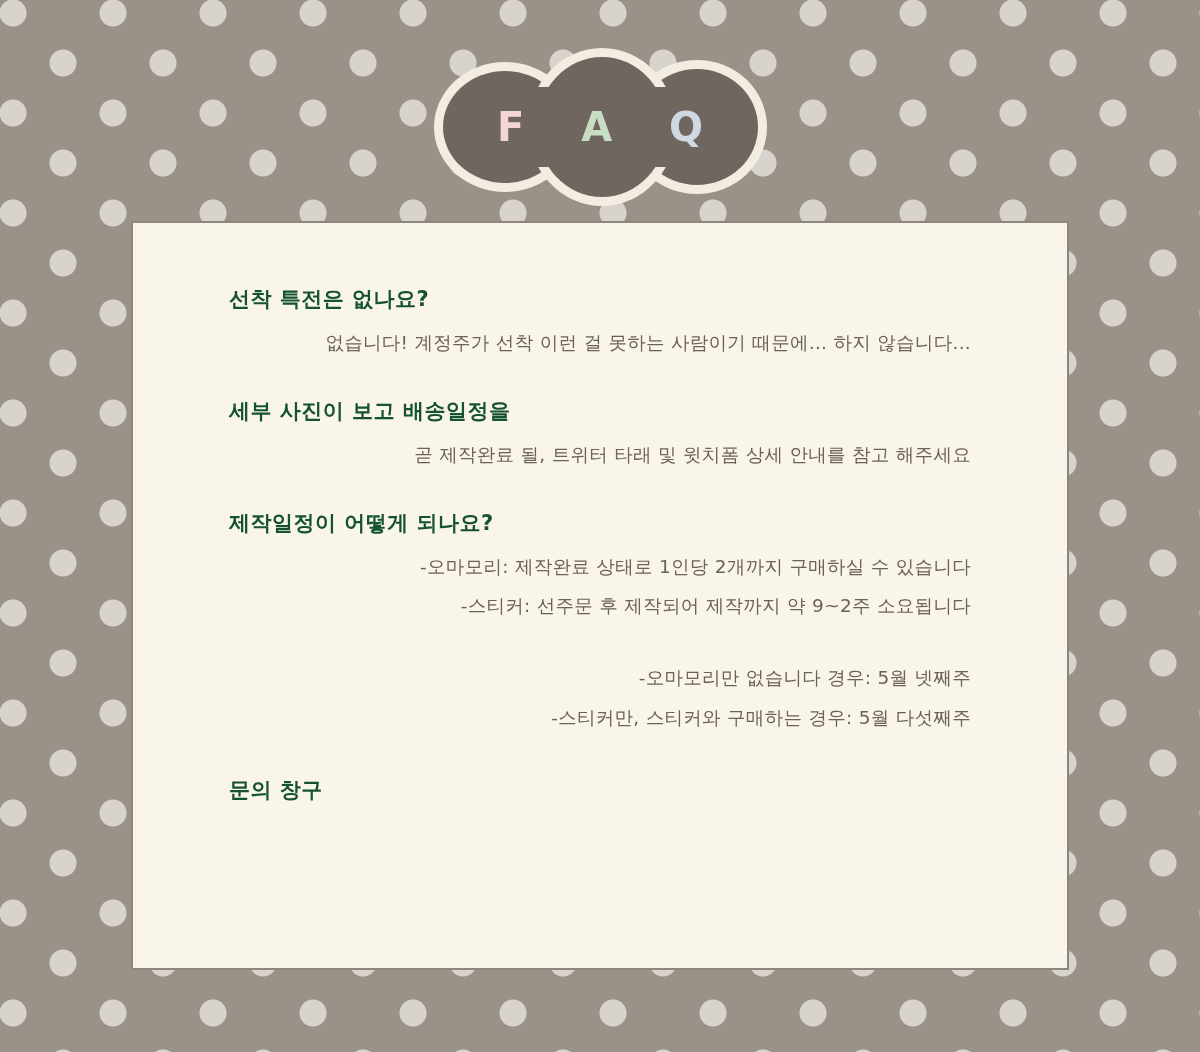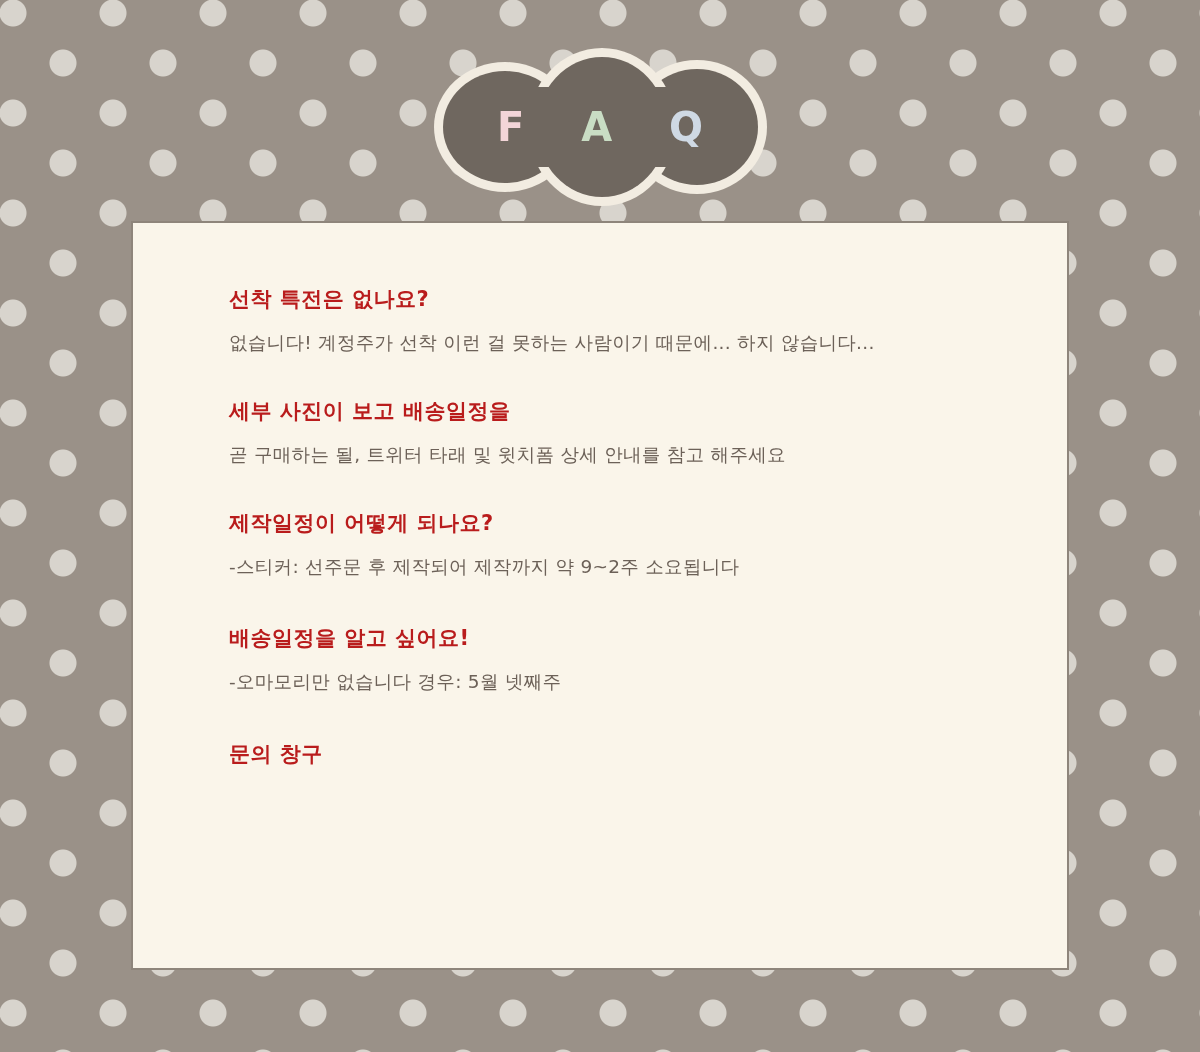--- a/index.html
+++ b/index.html
@@ -79,34 +79,35 @@
     background: #faf5ea;
     border: 2px solid #8e857b;
     box-sizing: border-box;
     padding: 62px 96px;
   }
 
   .qa-block { margin-bottom: 26px; }
   .qa-block:last-child { margin-bottom: 8px; }
 
   .q {
-    color: #b91c1c;
+    color: #14532d;
     font-size: 21px;
     font-weight: bold;
     letter-spacing: 0.5px;
     margin: 0 0 16px 0;
     font-family: "DejaVu Sans", sans-serif;
   }
   .a {
     color: #6c6158;
     font-size: 18.5px;
     line-height: 1.5;
     margin: 0 0 12px 0;
     letter-spacing: 0.3px;
     font-family: "DejaVu Sans", sans-serif;
+    text-align: right;
   }
   .a:last-child { margin-bottom: 0; }
 
   .gap-lg { margin-bottom: 40px; }
   .gap-xl { margin-bottom: 44px; margin-top: 18px; }
 </style>
 </head>
 <body>
 
 <div id="page">
@@ -125,31 +126,32 @@
 
   <div id="faq-card">
 
     <div class="qa-block gap-lg">
       <p class="q">선착 특전은 없나요?</p>
       <p class="a">없습니다! 계정주가 선착 이런 걸 못하는 사람이기 때문에... 하지 않습니다...</p>
     </div>
 
     <div class="qa-block gap-lg">
       <p class="q">세부 사진이 보고 배송일정을</p>
-      <p class="a">곧 구매하는 될, 트위터 타래 및 윗치폼 상세 안내를 참고 해주세요</p>
+      <p class="a">곧 제작완료 될, 트위터 타래 및 윗치폼 상세 안내를 참고 해주세요</p>
     </div>
 
     <div class="qa-block gap-xl">
       <p class="q">제작일정이 어떻게 되나요?</p>
+      <p class="a">-오마모리: 제작완료 상태로 1인당 2개까지 구매하실 수 있습니다</p>
       <p class="a">-스티커: 선주문 후 제작되어 제작까지 약 9~2주 소요됩니다</p>
     </div>
 
     <div class="qa-block gap-xl">
-      <p class="q">배송일정을 알고 싶어요!</p>
       <p class="a">-오마모리만 없습니다 경우: 5월 넷째주</p>
+      <p class="a">-스티커만, 스티커와 구매하는 경우: 5월 다섯째주</p>
     </div>
 
     <div class="qa-block">
       <p class="q">문의 창구</p>
     </div>
 
   </div>
 </div>
 
 </body></html>

